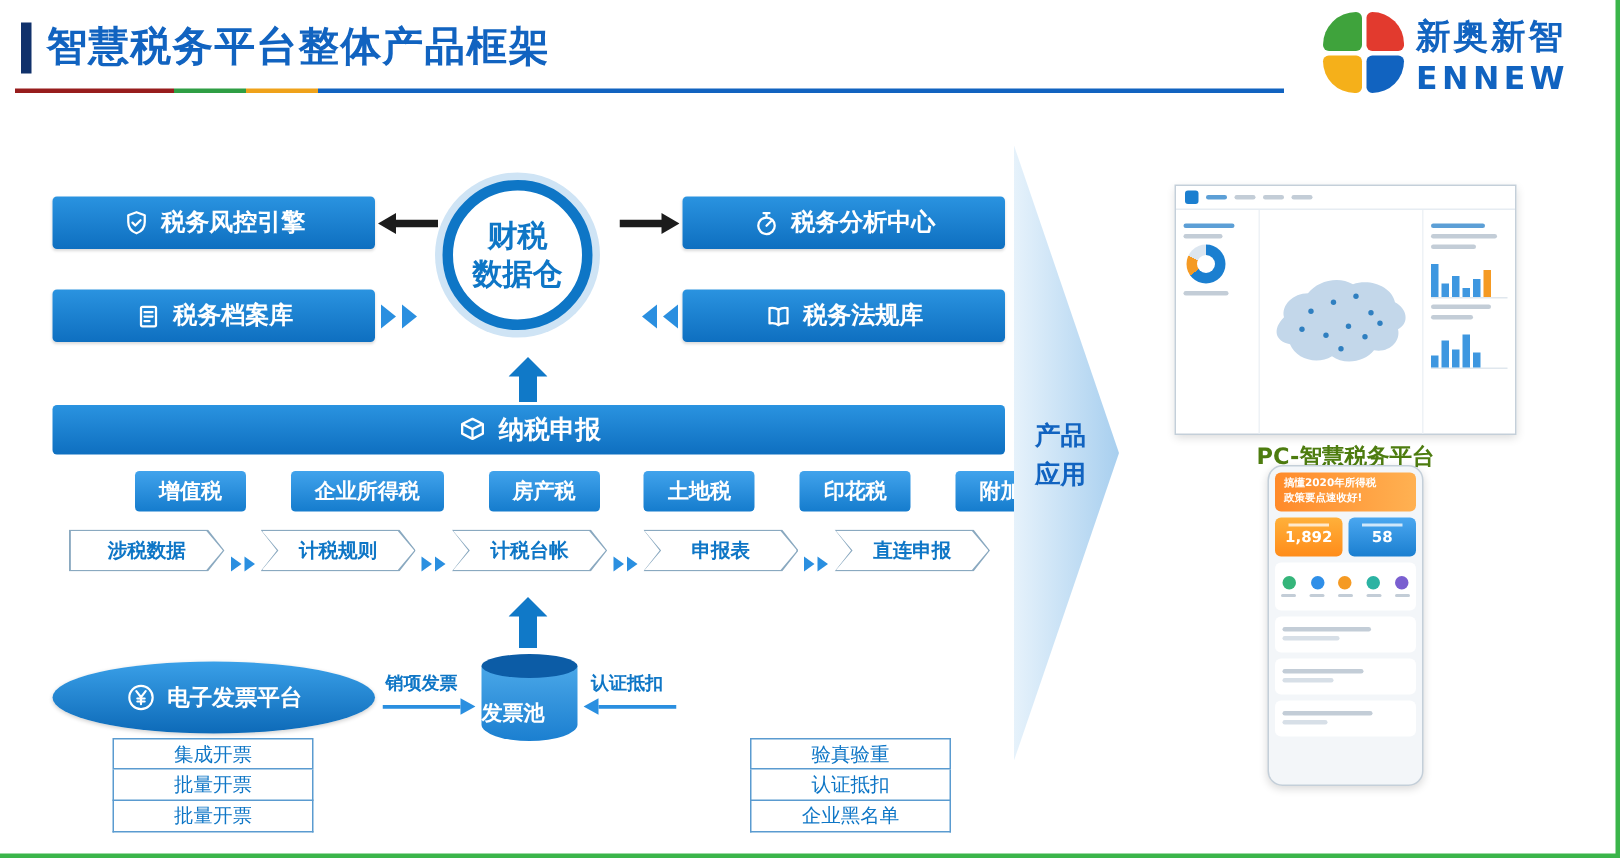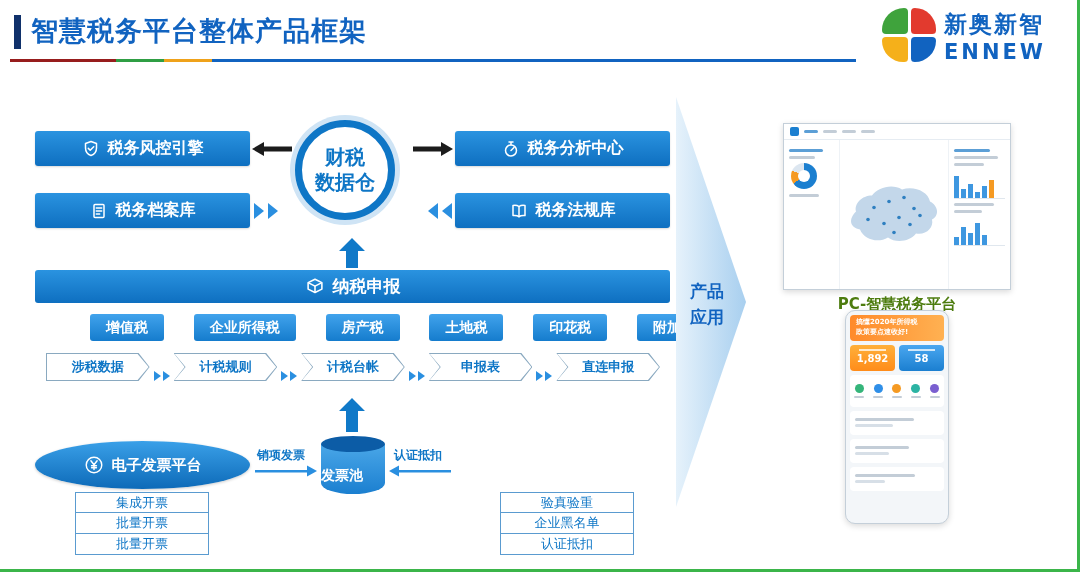--- a/index.html
+++ b/index.html
@@ -303,22 +303,22 @@
       <rect x="10" y="6" width="52" height="2.5" fill="#2a8fe0"></rect>
     </svg>
 
   <div class="ftable ftable-left">
     <div class="frow">集成开票</div>
     <div class="frow">批量开票</div>
     <div class="frow">批量开票</div>
   </div>
   <div class="ftable ftable-right">
     <div class="frow">验真验重</div>
+    <div class="frow">认证抵扣</div>
     <div class="frow">企业黑名单</div>
-    <div class="frow">认证抵扣</div>
   </div>
 
   <div class="big-arrow"></div>
   <div class="big-arrow-label">
     <div>产品</div>
     <div>应用</div>
   </div>
 
   <div class="pc">
     <div class="pc-top">

